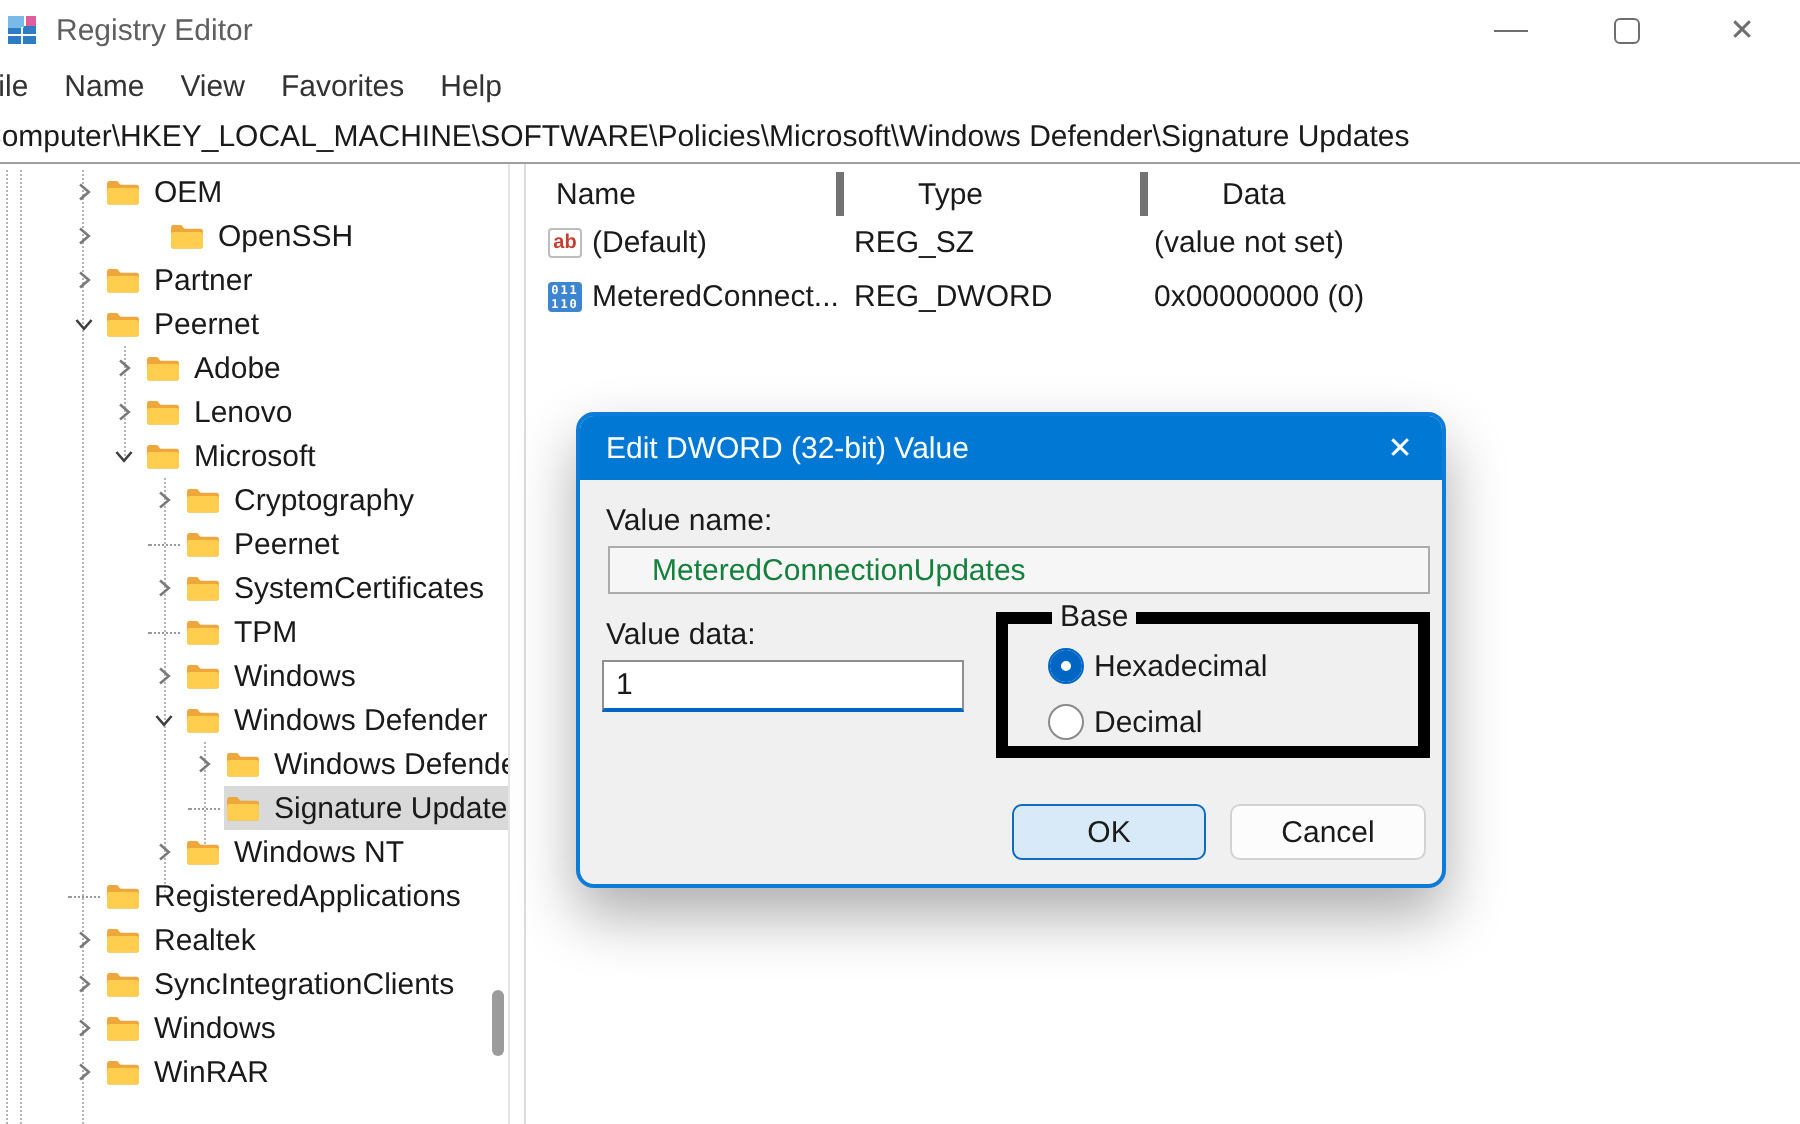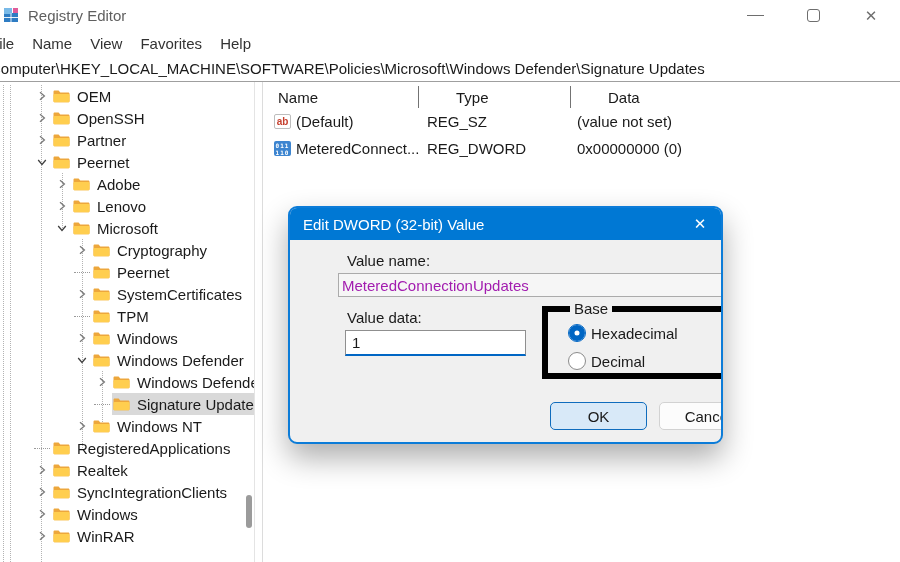--- a/index.html
+++ b/index.html
@@ -39,36 +39,36 @@
 
   .splitter { width:7px; flex:none; background:#fff; }
 
   
   .list-pane { flex:1 1 auto; border-left:1px solid #dcdcdc; padding-top:4px; position:relative; overflow:hidden; }
   .list-header { display:flex; height:22px; align-items:center; }
   .hcell { height:22px; display:flex; align-items:center; }
   .c0 { width:155px; padding-left:15px; }
   .c1 { width:152px; padding-left:9px; }
   .c2 { flex:1; padding-left:7px; }
-  .hcell.c1, .hcell.c2 { border-left:1px solid #737373;padding-left:37px; }
+  .hcell.c1, .hcell.c2 { border-left:4px solid #737373;padding-left:37px; }
   .list-row { display:flex; height:27px; align-items:center; }
   .list-row .c0 { display:flex; align-items:center; padding-left:11px; }
   .name-text { margin-left:5px; }
   .icon-string { width:17px; height:15px; border:1px solid #bdbdbd; background:#fff; color:#c63f2e; font-weight:bold; font-size:10px; display:inline-flex; align-items:center; justify-content:center; border-radius:2px; flex:none; }
   .icon-dword { width:17px; height:15px; background:#3d85d0; border-radius:2px; color:#fff; font-size:6px; font-weight:bold; line-height:7px; text-align:center; font-family:"DejaVu Sans Mono", monospace; display:inline-block; flex:none; padding-top:1px; }
   .icon-dword span { display:block; letter-spacing:1px; }
 
   
   .dialog { position:absolute; left:288px; top:206px; width:435px; height:238px; border:2px solid var(--dialog-border); border-radius:9px; background:#f0f0f0; box-shadow:0 14px 30px rgba(0,0,0,.32); z-index:10; overflow:hidden; }
   .dlg-title { height:32px; background:var(--accent); color:#fff; display:flex; align-items:center; padding-left:13px; }
   .dlg-close { margin-left:auto; width:42px; height:32px; display:flex; align-items:center; justify-content:center; color:#fff; font-size:15px; }
-  .dlg-body { position:relative; height:243px;margin-left:44px; }
+  .dlg-body { position:relative; height:243px; }
   .lbl { position:absolute; color:#1a1a1a; }
   .vname-lbl { left:13px; top:12px; }
-  .vname-input { position:absolute; left:4px; top:33px; width:411px; height:24px; background:#f6f6f6; border:1px solid #ababab; padding:0 3px; font:15px "Liberation Sans", sans-serif; color:#a21caf; }
+  .vname-input { position:absolute; left:14px; top:33px; width:411px; height:24px; background:#f6f6f6; border:1px solid #ababab; padding:0 21px; font:15px "Liberation Sans", sans-serif; color:#15803d; }
   .vdata-lbl { left:13px; top:69px; }
   .vdata-input { position:absolute; left:11px; top:90px; width:181px; height:26px; background:#fff; border:1px solid #8f8f8f; border-bottom:2px solid var(--focus-underline); padding:0 6px; font:15px "Liberation Sans", sans-serif; color:#1a1a1a; outline:none; }
   .base-group { position:absolute; left:208px; top:60px; width:217px; height:79px; border:6px solid #000000; padding:0 0 0 20px; }
   .base-group legend { padding:0 4px; margin-left:2px; font-size:15px; }
   .radio-row { display:flex; align-items:center; height:24px; margin-top:4px; }
   .radio-row + .radio-row { margin-top:4px; }
   .radio { width:18px; height:18px; border-radius:50%; flex:none; }
   .radio.checked { background:#fff; box-shadow:inset 0 0 0 5.5px var(--focus-underline); border:1px solid var(--focus-underline); }
   .radio.unchecked { background:#fff; border:1px solid #8b8b8b; }
   .radio-label { margin-left:5px;text-align:right; }
@@ -130,21 +130,21 @@
               </svg>
             </span>
             <span class="row-main">
               <svg width="17" height="14" viewBox="0 0 17 14" style="flex:none;">
                 <path d="M0.5 2.8 C0.5 2 1 1.5 1.8 1.5 L5.6 1.5 L7.3 3.4 L15.2 3.4 C16 3.4 16.5 4 16.5 4.7 L16.5 12 C16.5 12.8 16 13.3 15.2 13.3 L1.8 13.3 C1 13.3 0.5 12.8 0.5 12 Z" fill="var(--folder-back)"></path>
                 <rect x="0.5" y="5" width="16" height="8.3" rx="1.2" fill="var(--folder-front)"></rect>
               </svg>
               <span class="tree-label">OEM</span>
             </span>
           </div>
-          <div class="tree-row" style="padding-left: 32px;">
+          <div class="tree-row" style="padding-left: 32px; gap: 32px;">
             <span class="chev">
               <svg width="14" height="14" viewBox="0 0 14 14">
                 <path d="M5 3.2 L9.4 7 L5 10.8" fill="none" stroke="#7a7a7a" stroke-width="1.3"></path>
               </svg>
             </span>
             <span class="row-main">
               <svg width="17" height="14" viewBox="0 0 17 14" style="flex:none;">
                 <path d="M0.5 2.8 C0.5 2 1 1.5 1.8 1.5 L5.6 1.5 L7.3 3.4 L15.2 3.4 C16 3.4 16.5 4 16.5 4.7 L16.5 12 C16.5 12.8 16 13.3 15.2 13.3 L1.8 13.3 C1 13.3 0.5 12.8 0.5 12 Z" fill="var(--folder-back)"></path>
                 <rect x="0.5" y="5" width="16" height="8.3" rx="1.2" fill="var(--folder-front)"></rect>
               </svg>

